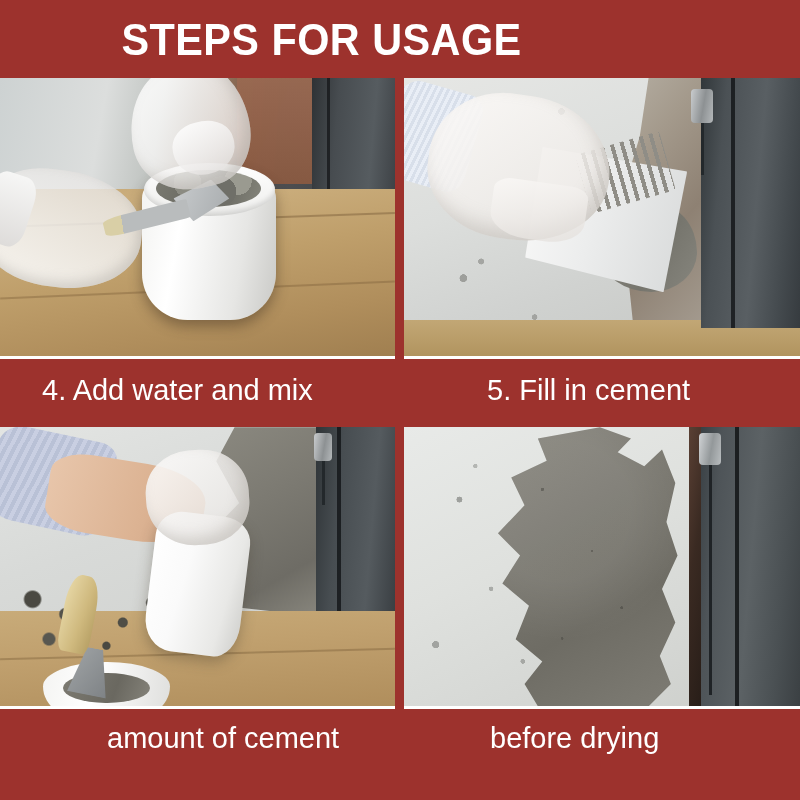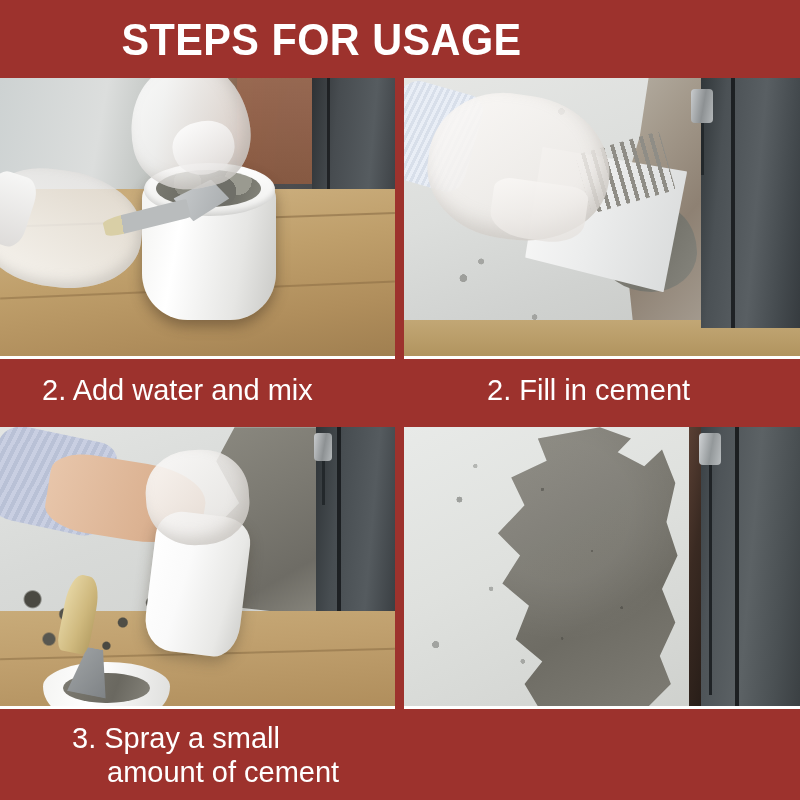--- a/index.html
+++ b/index.html
@@ -415,21 +415,21 @@
         <div class="p1-tub"></div>
         <div class="p1-tub-rim"></div>
         <div class="p1-cement"></div>
         <div class="p1-blade"></div>
         <div class="p1-hand-r"></div>
         <div class="p1-hand-l"></div>
         <div class="p1-cuff-l"></div>
         <div class="p1-spatula"></div>
       </div>
       <div class="caption cap-1">
-        <span class="cap-line cap-line-1">2. Add water and mix</span>
+        <span class="cap-line cap-line-1">4. Add water and mix</span>
       </div>
     </div>
 
     <div class="gutter-v"></div>
 
     <div class="step step-r1">
       <div class="photo">
         <div class="p2-wall"></div>
         <div class="p2-wall-spots"></div>
         <div class="p2-brick"></div>
@@ -437,21 +437,21 @@
         <div class="p2-patch"></div>
         <div class="p2-floor"></div>
         <div class="p2-door"></div>
         <div class="p2-bolt"></div>
         <div class="p2-sleeve"></div>
         <div class="p2-scraper"></div>
         <div class="p2-slots"></div>
         <div class="p2-hand"></div>
       </div>
       <div class="caption cap-2">
-        <span class="cap-line cap-line-1">2. Fill in cement</span>
+        <span class="cap-line cap-line-1">5. Fill in cement</span>
       </div>
     </div>
 
     <div class="gutter-h"></div>
 
     <div class="step step-r2">
       <div class="photo">
         <div class="p3-wall"></div>
         <div class="p3-cementwall"></div>
         <div class="p3-door"></div>
@@ -461,35 +461,35 @@
         <div class="p3-sleeve"></div>
         <div class="p3-arm"></div>
         <div class="p3-bottle"></div>
         <div class="p3-glove"></div>
         <div class="p3-bowl"></div>
         <div class="p3-bowl-cement"></div>
         <div class="p3-trowel-blade"></div>
         <div class="p3-trowel-handle"></div>
       </div>
       <div class="caption cap-3">
-        <span class="cap-line cap-line-1">3. Spray a small</span>
         <span class="cap-line cap-line-2">amount of cement</span>
       </div>
     </div>
 
     <div class="gutter-v"></div>
 
     <div class="step step-r2">
       <div class="photo">
         <div class="p4-wall"></div>
         <div class="p4-wall-tex"></div>
         <div class="p4-patch"></div>
         <div class="p4-patch-tex"></div>
         <div class="p4-gap"></div>
         <div class="p4-door"></div>
         <div class="p4-bolt"></div>
       </div>
       <div class="caption cap-4">
+        <span class="cap-line cap-line-2">before drying</span>
       </div>
     </div>
 
   </div>
 </div>
 
 </body></html>

